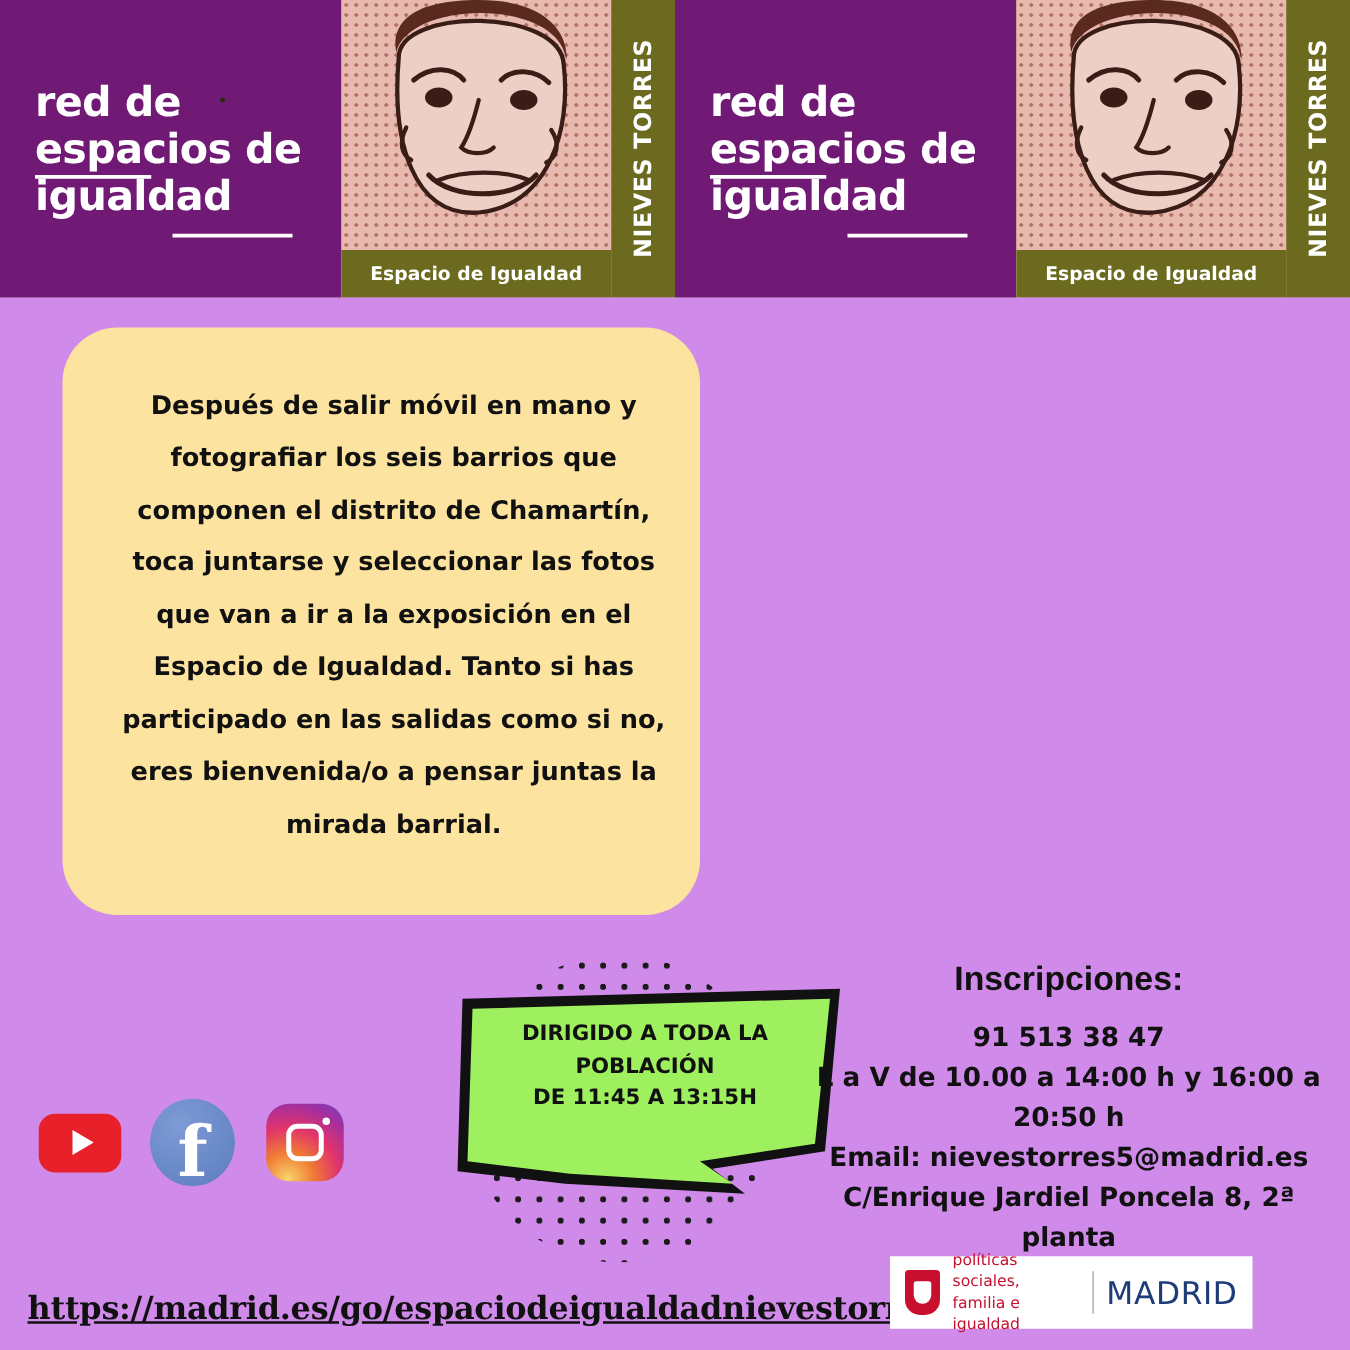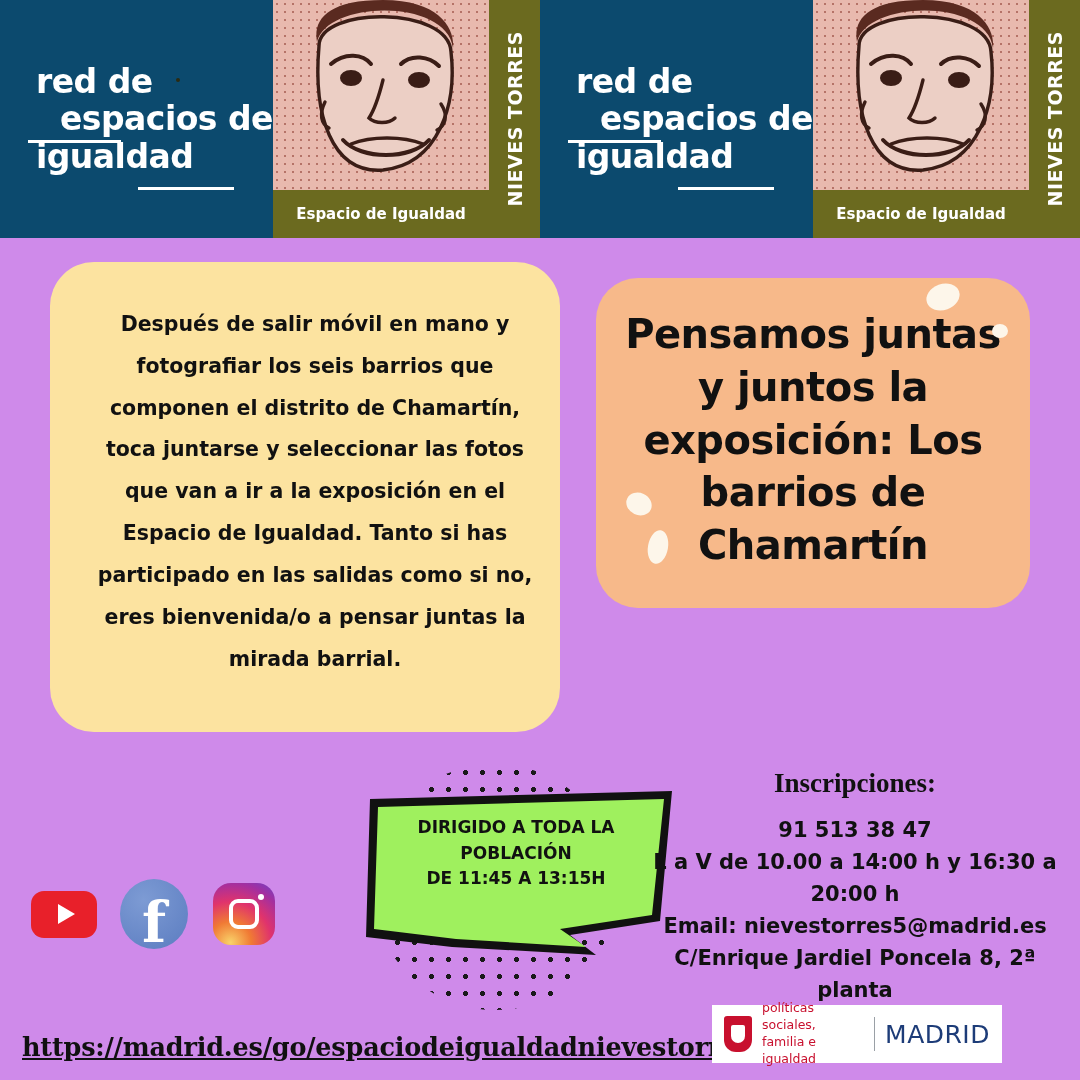--- a/index.html
+++ b/index.html
@@ -24,38 +24,38 @@
   .banner-half {
     position: relative;
     width: 540px; height: 238px;
     background: #6b6a1f;
     display: flex;
     align-items: stretch;
   }
   .banner-left-block {
     position: relative;
     width: 273px; height: 238px;
-    background: #0c4a6e;
+    background: #701a75;
     display: flex;
     align-items: center;
-    justify-content: flex-end;
+    justify-content: flex-start;
     padding-left: 28px;
   }
   .brand {
     color: #ffffff;
     font-family: "DejaVu Sans", sans-serif;
     font-weight: bold;
     font-size: 33px;
     line-height: 1.14;
     letter-spacing: -0.5px;
     position: relative;
     z-index: 3;
   }
   .brand .l1 { display: block; }
-  .brand .l2 { display: block; margin-left: 24px; }
+  .brand .l2 { display: block; }
   .brand .l3 { display: block; }
   .brand-strike {
     position: absolute;
     background: #ffffff;
     height: 3px;
     z-index: 4;
   }
 
   
   .portrait-panel {
@@ -66,21 +66,21 @@
   }
   .halftone {
     position: absolute; inset: 0;
     background-image: radial-gradient(#8b3a2e 1.4px, transparent 1.5px);
     background-size: 8px 8px;
     opacity: .55;
   }
   .portrait-caption {
     position: absolute;
     left: 0; bottom: 0;
-    width: 216px; height: 48px;
+    width: 216px; height: 38px;
     background: #6b6a1f;
     color: #fff;
     font-family: "DejaVu Sans", sans-serif;
     font-weight: bold;
     font-size: 15px;
     display: flex; align-items: center; justify-content: center;
     z-index: 5;
     margin-top: 12px;
   }
   .vertical-name {
@@ -181,21 +181,21 @@
 
   
   .inscr {
     position: absolute;
     left: 645px; top: 768px;
     width: 420px;
     text-align: center;
     color: #111;
   }
   .inscr h2 {
-    font-family: Liberation Serif, serif;
+    font-family: Liberation Sans, sans-serif;
     font-weight: bold;
     font-size: 27px;
     margin-bottom: 16px;
   }
   .inscr .line {
     font-family: "DejaVu Sans", sans-serif;
     font-size: 21px;
     line-height: 1.52;
     font-weight: bold;
   }
@@ -372,45 +372,38 @@
       </div>
     </div>
   </div>
 
   <div class="tiny-dot"></div>
 
   <div class="yellow-card">
     <p>Después de salir móvil en mano y fotografiar los seis barrios que componen el distrito de Chamartín, toca juntarse y seleccionar las fotos que van a ir a la exposición en el Espacio de Igualdad. Tanto si has participado en las salidas como si no, eres bienvenida/o a pensar juntas la mirada barrial.</p>
   </div>
 
-  <div class="orange-card">
-    <div class="blob b1"></div>
-    <div class="blob b2"></div>
-    <div class="blob b3"></div>
-    <div class="blob b4"></div>
-    <h1>Pensamos juntas y juntos la exposición: Los barrios de Chamartín</h1>
-  </div>
 
   <div class="dots-circle"></div>
   <div class="green-badge">
     <svg class="green-poly" viewBox="0 0 320 175">
       <polygon points="10,12 312,4 300,134 210,148 236,168 92,160 6,150" fill="#111111"></polygon>
       <polygon points="18,20 304,12 292,128 200,142 226,160 96,152 14,142" fill="#9ff05e"></polygon>
     </svg>
     <div class="green-text">
       <div>DIRIGIDO A TODA LA</div>
       <div>POBLACIÓN</div>
       <div>DE 11:45 A 13:15H</div>
     </div>
   </div>
 
   <div class="inscr">
     <h2>Inscripciones:</h2>
     <div class="line">91 513 38 47</div>
-    <div class="line">L a V de 10.00 a 14:00 h y 16:30 a 20:00 h</div>
+    <div class="line">L a V de 10.00 a 14:00 h y 16:00 a 20:50 h</div>
     <div class="line">Email: nievestorres5@madrid.es</div>
     <div class="line">C/Enrique Jardiel Poncela 8, 2ª planta</div>
   </div>
 
   <div class="social">
     <div class="soc">
       <div class="yt">
           <div class="tri"></div>
         </div>
     </div>

